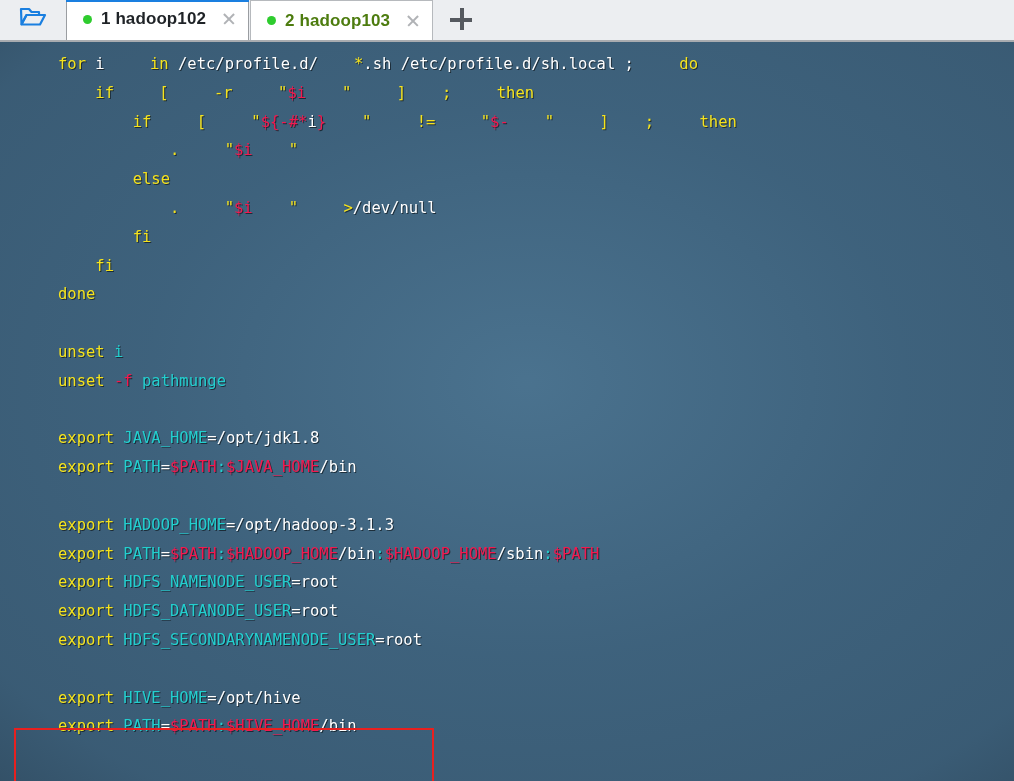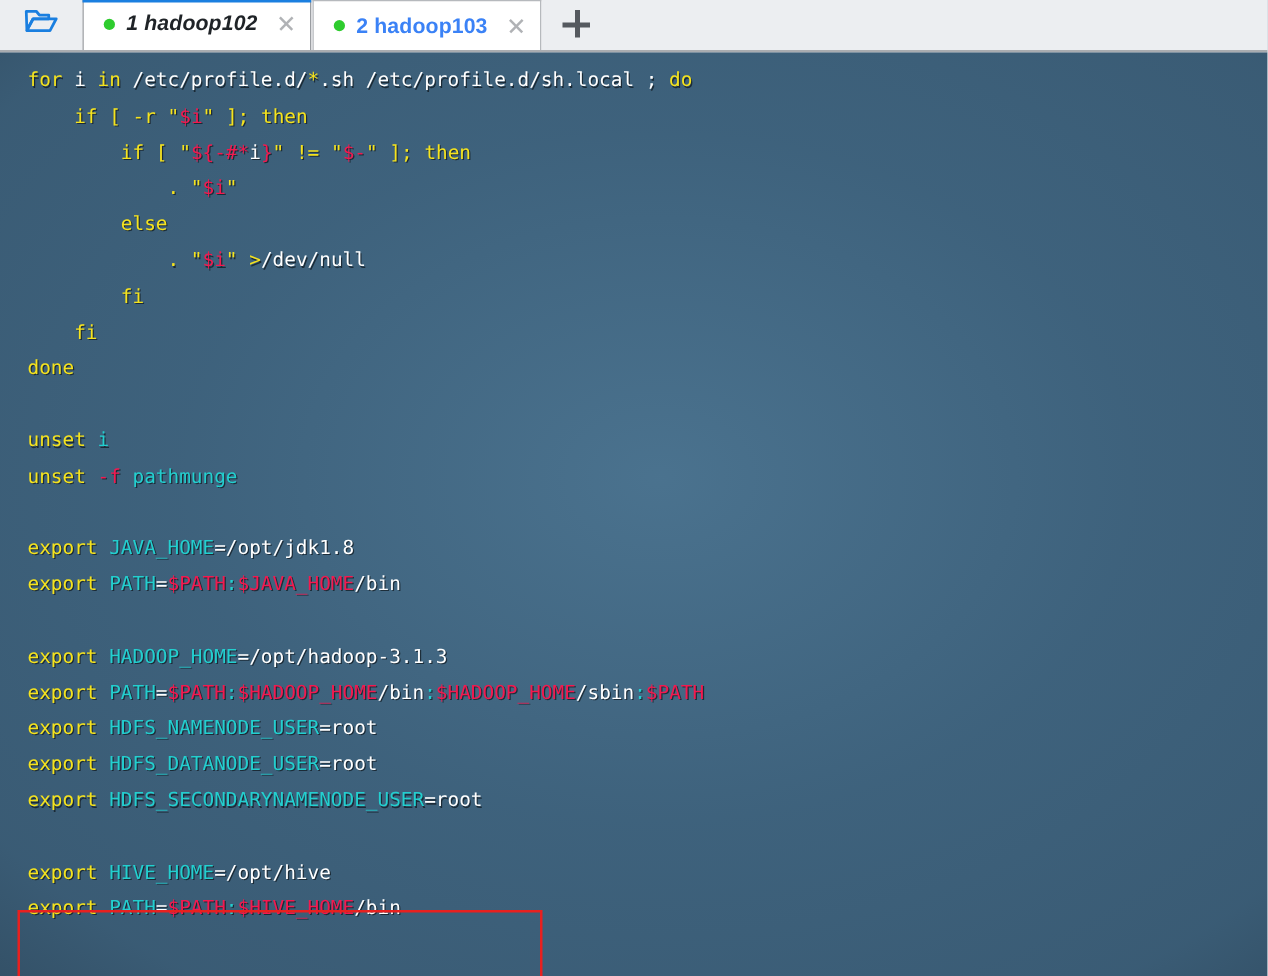--- a/index.html
+++ b/index.html
@@ -71,27 +71,26 @@
     width: 9px;
     height: 9px;
     border-radius: 50%;
     background: #2ecc2e;
     margin-right: 9px;
     flex: none;
   }
   .tab .label {
     font-size: 17px;
     font-weight: bold;
-    color: #3b82f6;
+    color: #4d7c0f;
     white-space: nowrap;
     letter-spacing: 0.1px;
   }
   .tab.active .label {
     color: #1f2327;
-    font-style: italic;
   }
   .tab .closer {
     margin-left: 14px;
     width: 18px;
     height: 18px;
     position: relative;
     flex: none;
     opacity: 0.55;
   }
   .tab .closer::before, .tab .closer::after {
@@ -150,21 +149,21 @@
     position: absolute;
     left: 0; top: 0;
     padding: 8px 0 0 22px;
     font-family: "DejaVu Sans Mono", monospace;
     font-size: 15.5px;
     line-height: 28.8px;
     white-space: pre;
     text-shadow: 1px 1px 0 rgba(0,0,0,0.55);
   }
   .ln { height: 28.8px; }
-  .y  { color: #f5e31e; }   
+  .y  { color: #f5e31e; margin-left: 36px; }   
   .w  { color: #ffffff; }   
   .r  { color: #f3194f; }   
   .c  { color: #23cfcf; }
 
   
   .annot-box {
     position: absolute;
     left: 14px;
     top: 686px;
     width: 420px;

